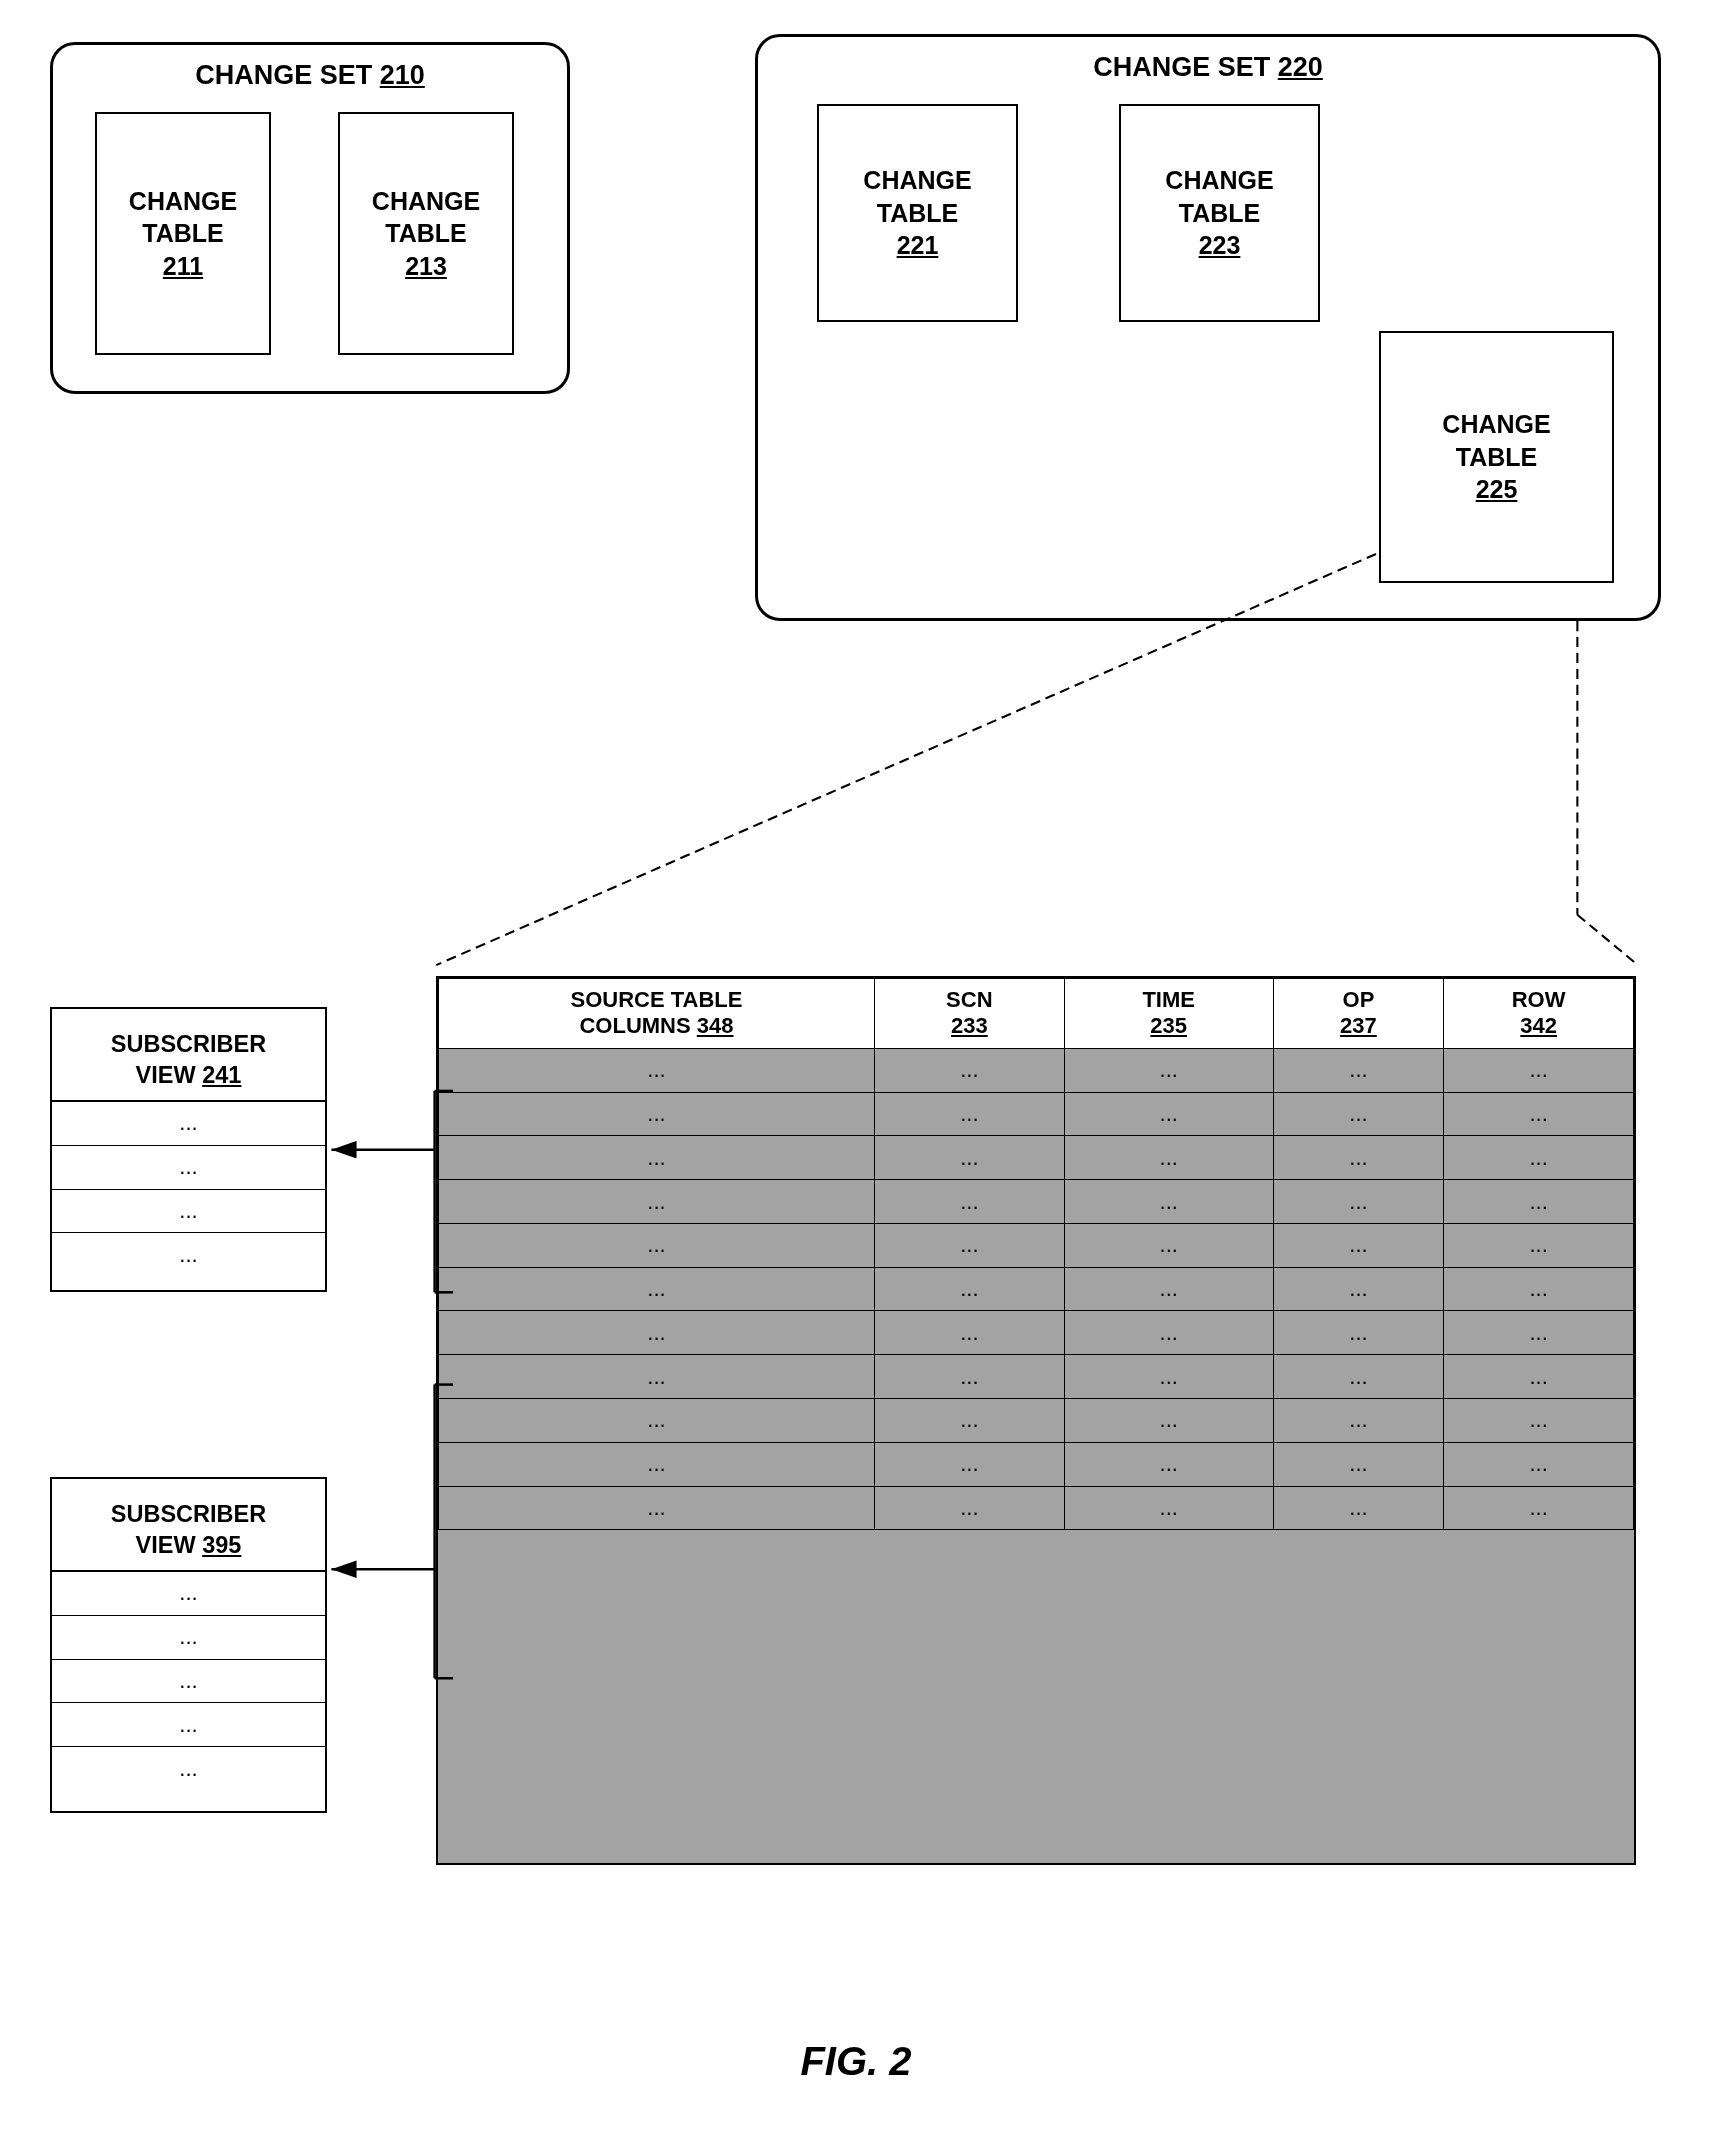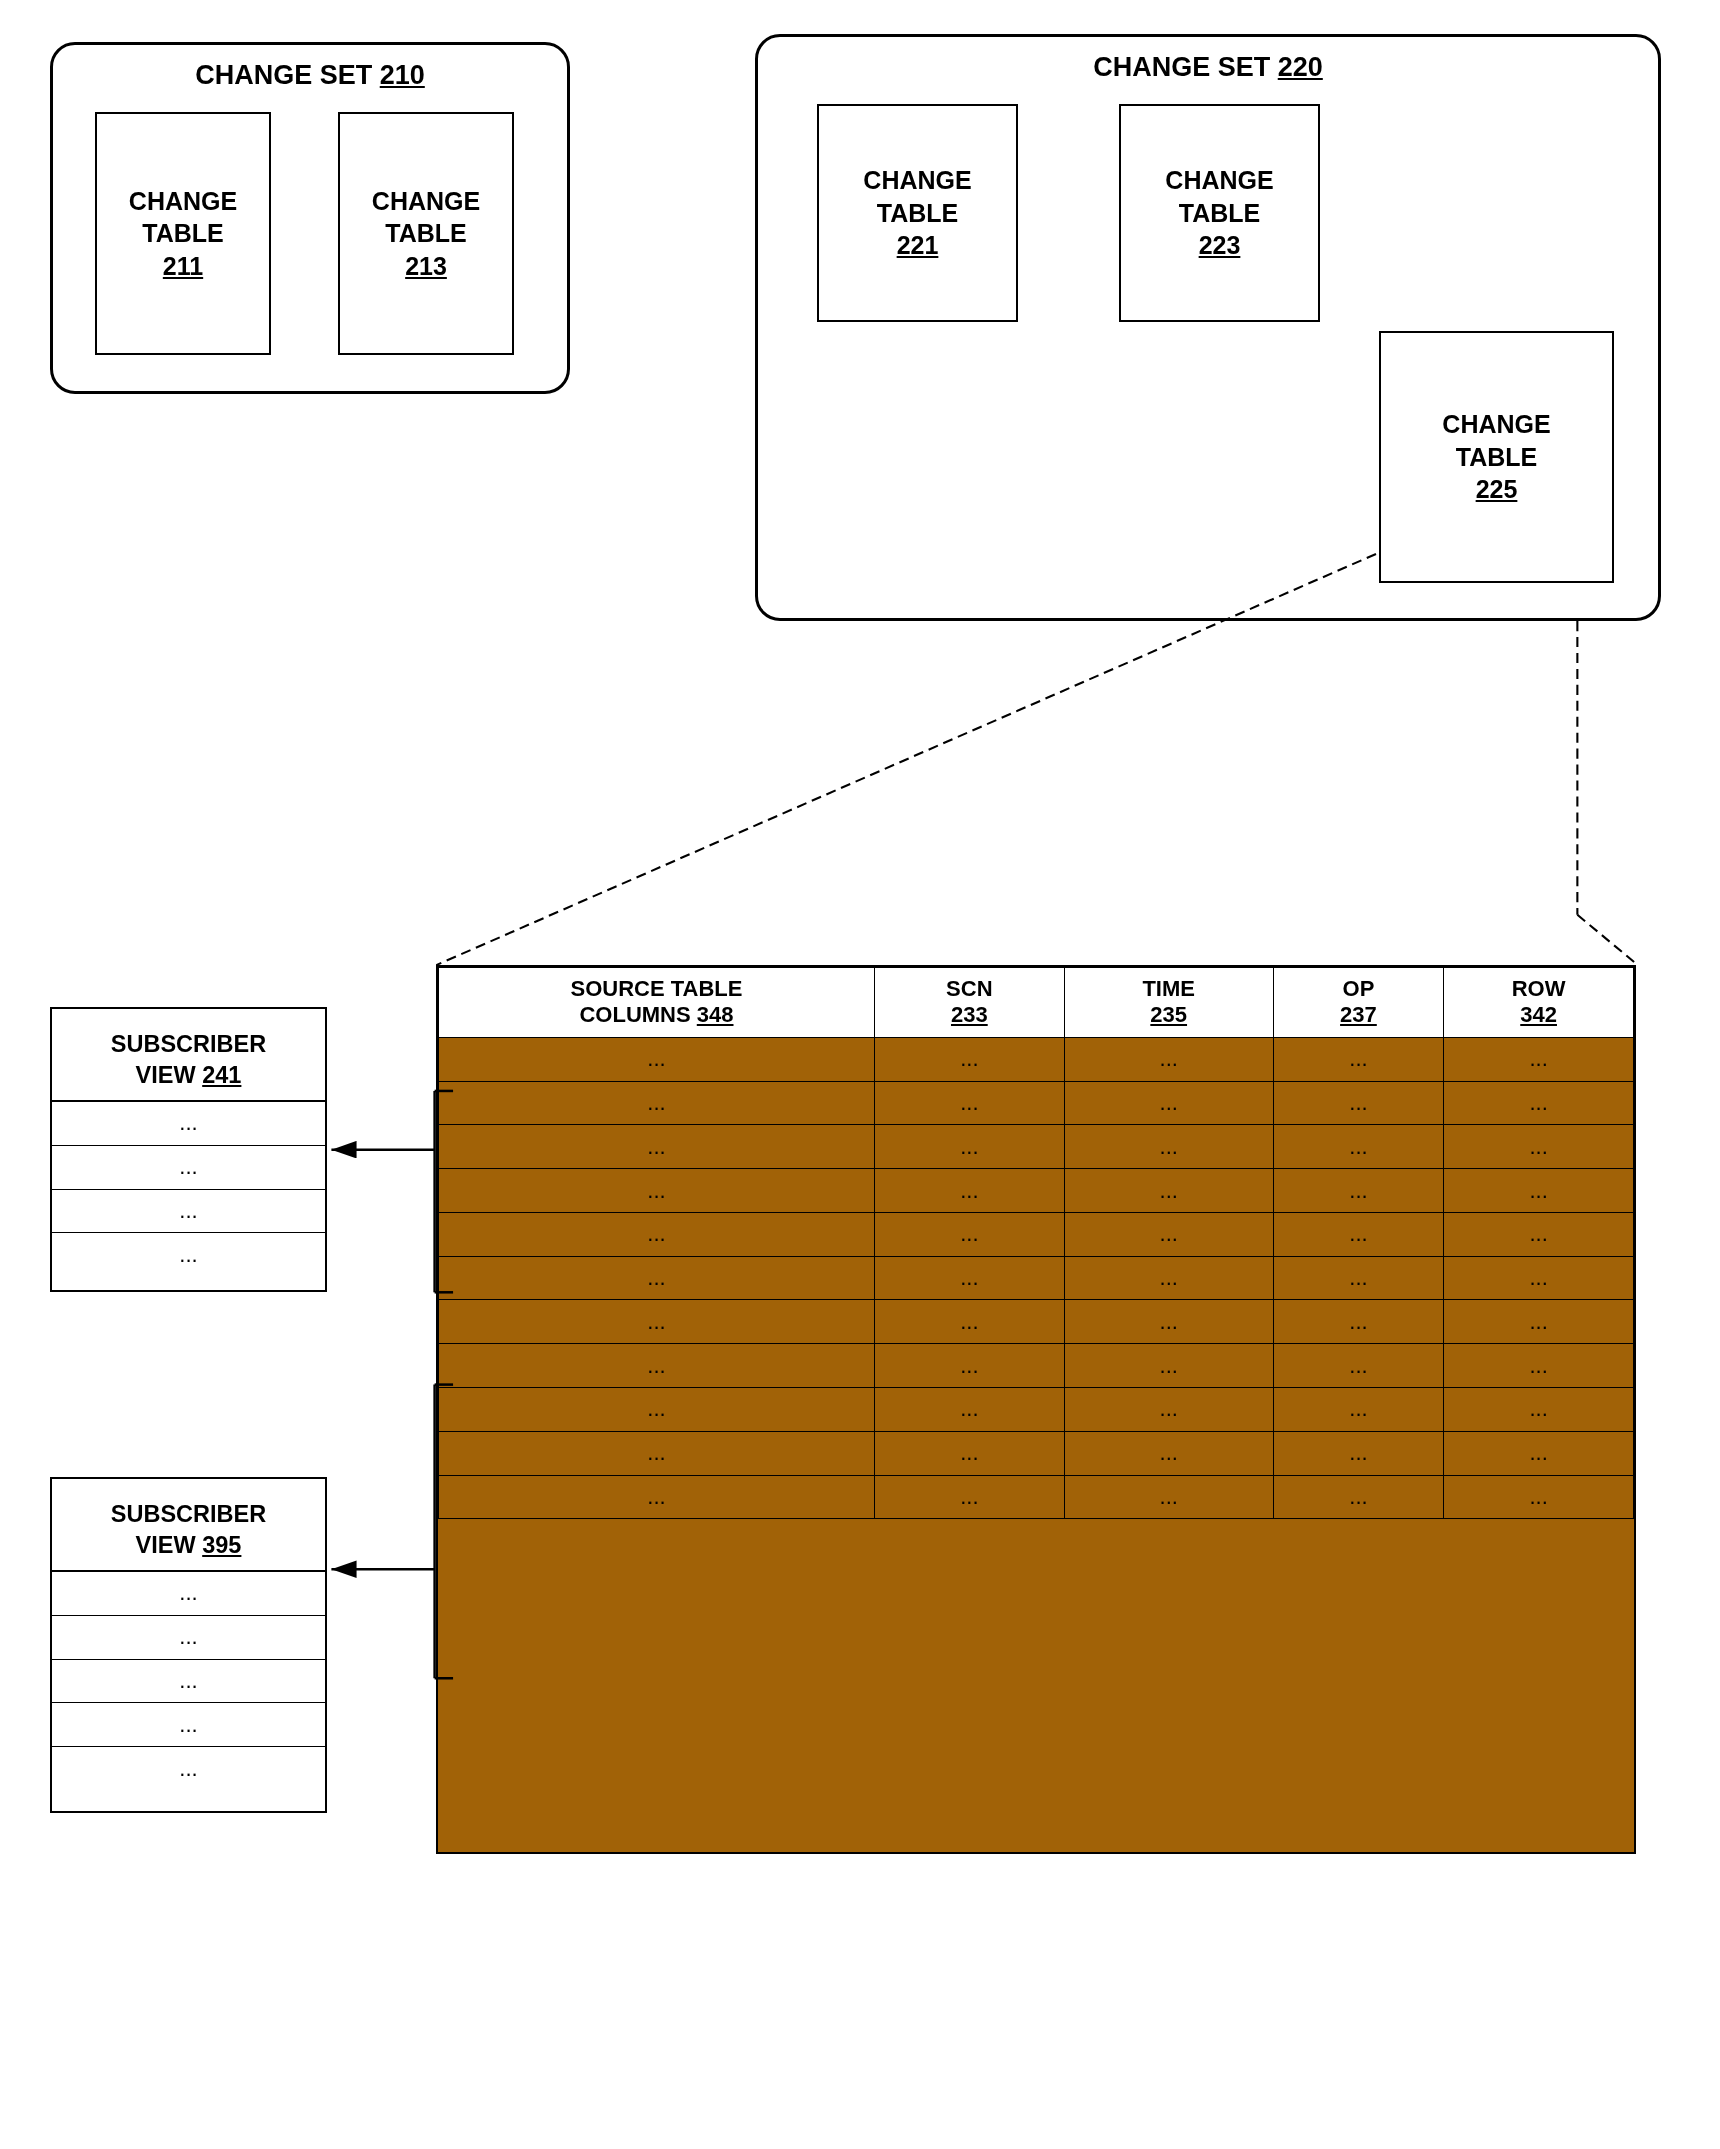--- a/index.html
+++ b/index.html
@@ -113,21 +113,22 @@
     }
 
     .subscriber-view .sv-row:last-child {
       border-bottom: none;
     }
 
     
     .change-table-expanded {
       position: absolute;
       border: 2.5px solid #000;
-      background: #a16207;
+      background: #a3a3a3;
+      margin-top: 11px;
     }
 
     .change-table-expanded table {
       border-collapse: collapse;
       width: 100%;
     }
 
     .change-table-expanded table th {
       border: 1.7px solid #000;
       padding: 8.4px 11.7px;
@@ -325,20 +326,21 @@
           <td>...</td>
             <td>...</td>
             <td>...</td>
             <td>...</td>
             <td>...</td>
         </tr>
       </tbody>
     </table>
   </div>
 
+  <div class="fig-label" style="left:688px; top:2039px; width:336px;">FIG. 2</div>
 
   <svg class="svg-overlay" viewBox="0 0 2050 2562" width="1720" height="2150">
     <defs>
       <marker id="arrowhead" markerWidth="10" markerHeight="7" refX="10" refY="3.5" orient="auto">
         <polygon points="0 0, 10 3.5, 0 7" class="arrow-head"></polygon>
       </marker>
     </defs>
 
     <line x1="1880" y1="740" x2="1880" y2="1090" stroke="#000" stroke-width="2.5" stroke-dasharray="12,7"></line>
     <line x1="1880" y1="1090" x2="1952" y2="1150" stroke="#000" stroke-width="2.5" stroke-dasharray="12,7"></line>

